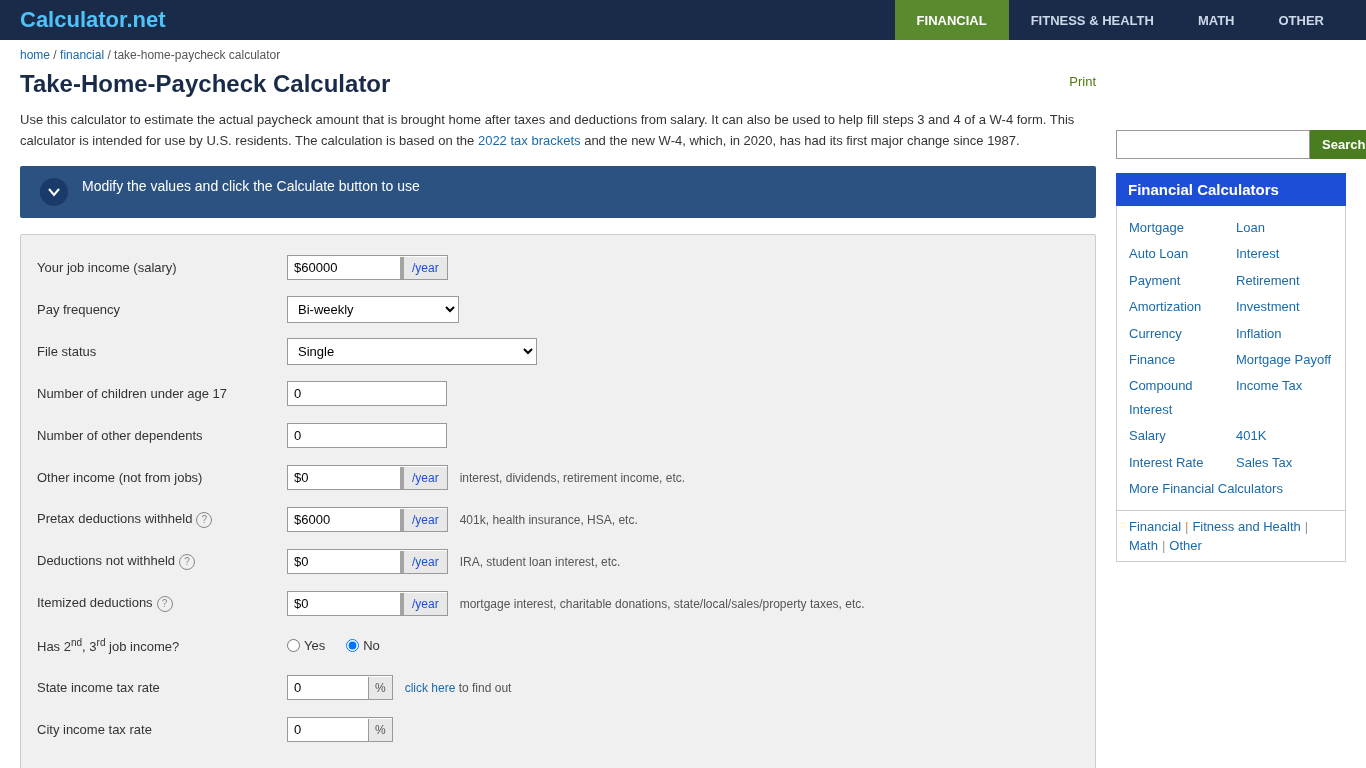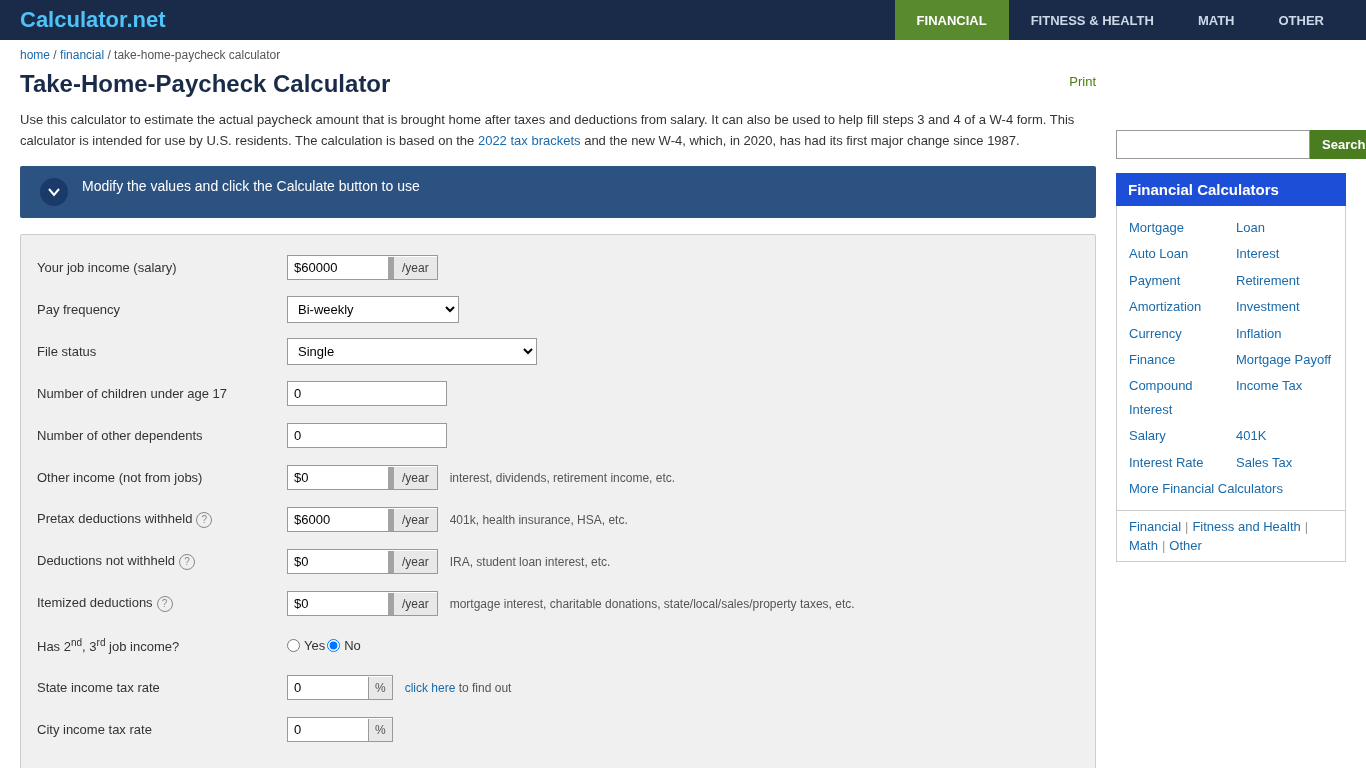--- a/index.html
+++ b/index.html
@@ -34,26 +34,26 @@
     .modify-banner { background: #2c5282; color: #fff; display: flex; align-items: flex-start; padding: 12px 20px; margin-bottom: 16px; border-radius: 2px; font-size: 14px; }
     .modify-banner .chevron { width: 28px; height: 28px; background: #1a3a6a; border-radius: 50%; display: flex; align-items: center; justify-content: center; margin-right: 14px; flex-shrink: 0; }
 
     
     .calc-container { background: #f0f0f0; border: 1px solid #ccc; padding: 16px; border-radius: 2px; }
     .form-row { display: flex; align-items: center; margin-bottom: 8px; min-height: 34px; }
     .form-label { width: 250px; flex-shrink: 0; font-size: 13px; color: #333; }
     .form-label sup { font-size: 10px; }
     .form-input-group { display: flex; align-items: center; gap: 4px; }
     .input-with-unit { display: flex; align-items: center; border: 1px solid #999; background: #fff; }
-    .input-with-unit input { border: none; outline: none; padding: 4px 6px; font-size: 13px; width: 100px; }
-    .input-with-unit .unit { padding: 4px 8px; background: #e8e8e8; border-left: 6px solid #a3a3a3; font-size: 12px; color: #404040; white-space: nowrap; }
+    .input-with-unit input { border: none; outline: none; padding: 4px 6px; font-size: 13px; width: 112px; }
+    .input-with-unit .unit { padding: 4px 8px; background: #e8e8e8; border-left: 4px solid #a3a3a3; font-size: 12px; color: #1d4ed8; white-space: nowrap; }
     .input-plain { border: 1px solid #999; background: #fff; padding: 4px 6px; font-size: 13px; outline: none; width: 160px; }
     select.input-plain { cursor: pointer; }
     .hint-text { font-size: 12px; color: #555; margin-left: 8px; }
-    .radio-group { display: flex; align-items: center; gap: 2px; font-size: 13px; }
+    .radio-group { display: flex; align-items: center; gap: 21px; font-size: 13px; }
     .radio-group label { display: flex; align-items: center; gap: 4px; cursor: pointer; }
     .input-percent { display: flex; align-items: center; border: 1px solid #999; background: #fff; }
     .input-percent input { border: none; outline: none; padding: 4px 6px; font-size: 13px; width: 80px; }
     .input-percent .unit { padding: 4px 6px; background: #e8e8e8; border-left: 1px solid #999; font-size: 12px; color: #555; }
     .click-here { color: #1a6aaa; text-decoration: none; }
     .help-icon { display: inline-flex; align-items: center; justify-content: center; width: 16px; height: 16px; border-radius: 50%; border: 1px solid #888; color: #888; font-size: 10px; margin-left: 4px; cursor: pointer; }
 
     
     .search-box { display: flex; margin-bottom: 14px; margin-top: 60px; }
     .search-box input { border: 1px solid #999; padding: 6px 8px; font-size: 13px; outline: none; flex: 1; }

